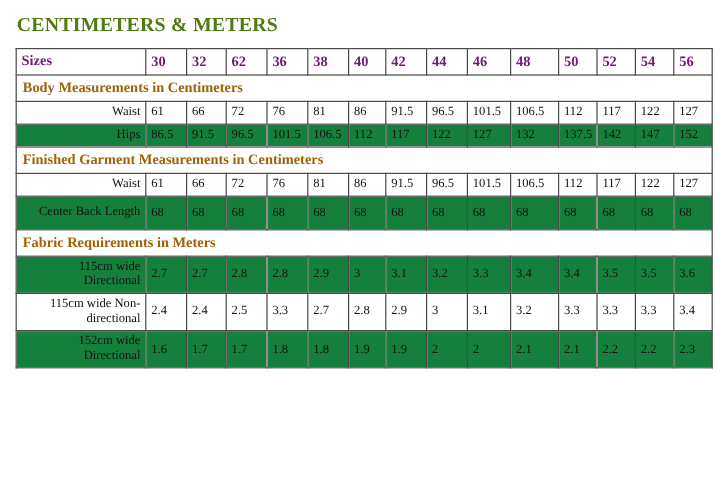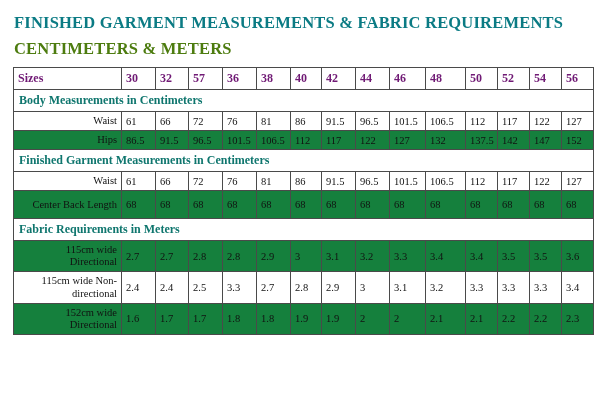--- a/index.html
+++ b/index.html
@@ -63,21 +63,21 @@
     color: #111111;
     text-align: right;
     line-height: 1.15;
   }
   td.num {
     text-align: left;
     font-weight: normal;
   }
   tr.section td {
     background: #ffffff;
-    color: #0f766e;
+    color: #a16207;
     font-weight: bold;
     font-size: 12px;
     font-family: "Liberation Serif", serif;
     padding: 3px 5px;
     height: 18px;
   }
   tr.header td {
     font-weight: bold;
     font-size: 12px;
     color: #701a75;
@@ -96,21 +96,20 @@
   }
   .cbl {
     line-height: 1.15;
   }
 </style>
 </head>
 <body>
 
 <div class="page">
 
-  <div class="title">FINISHED GARMENT MEASUREMENTS &amp; FABRIC REQUIREMENTS</div>
   <div class="title-line2">CENTIMETERS &amp; METERS</div>
 
   <table class="meas">
     <colgroup>
       <col style="width:108px">
       <col style="width:34px">
         <col style="width:33px">
         <col style="width:34px">
         <col style="width:34px">
       <col style="width:34px">
@@ -123,21 +122,21 @@
         <col style="width:32px">
       <col style="width:32px">
         <col style="width:32px">
     </colgroup>
     <tbody>
 
       <tr class="header">
         <td class="label sizes-cell">Sizes</td>
         <td class="num">30</td>
         <td class="num">32</td>
-        <td class="num">57</td>
+        <td class="num">62</td>
         <td class="num">36</td>
         <td class="num">38</td>
         <td class="num">40</td>
         <td class="num">42</td>
         <td class="num">44</td>
         <td class="num">46</td>
         <td class="num">48</td>
         <td class="num">50</td>
         <td class="num">52</td>
         <td class="num">54</td>

